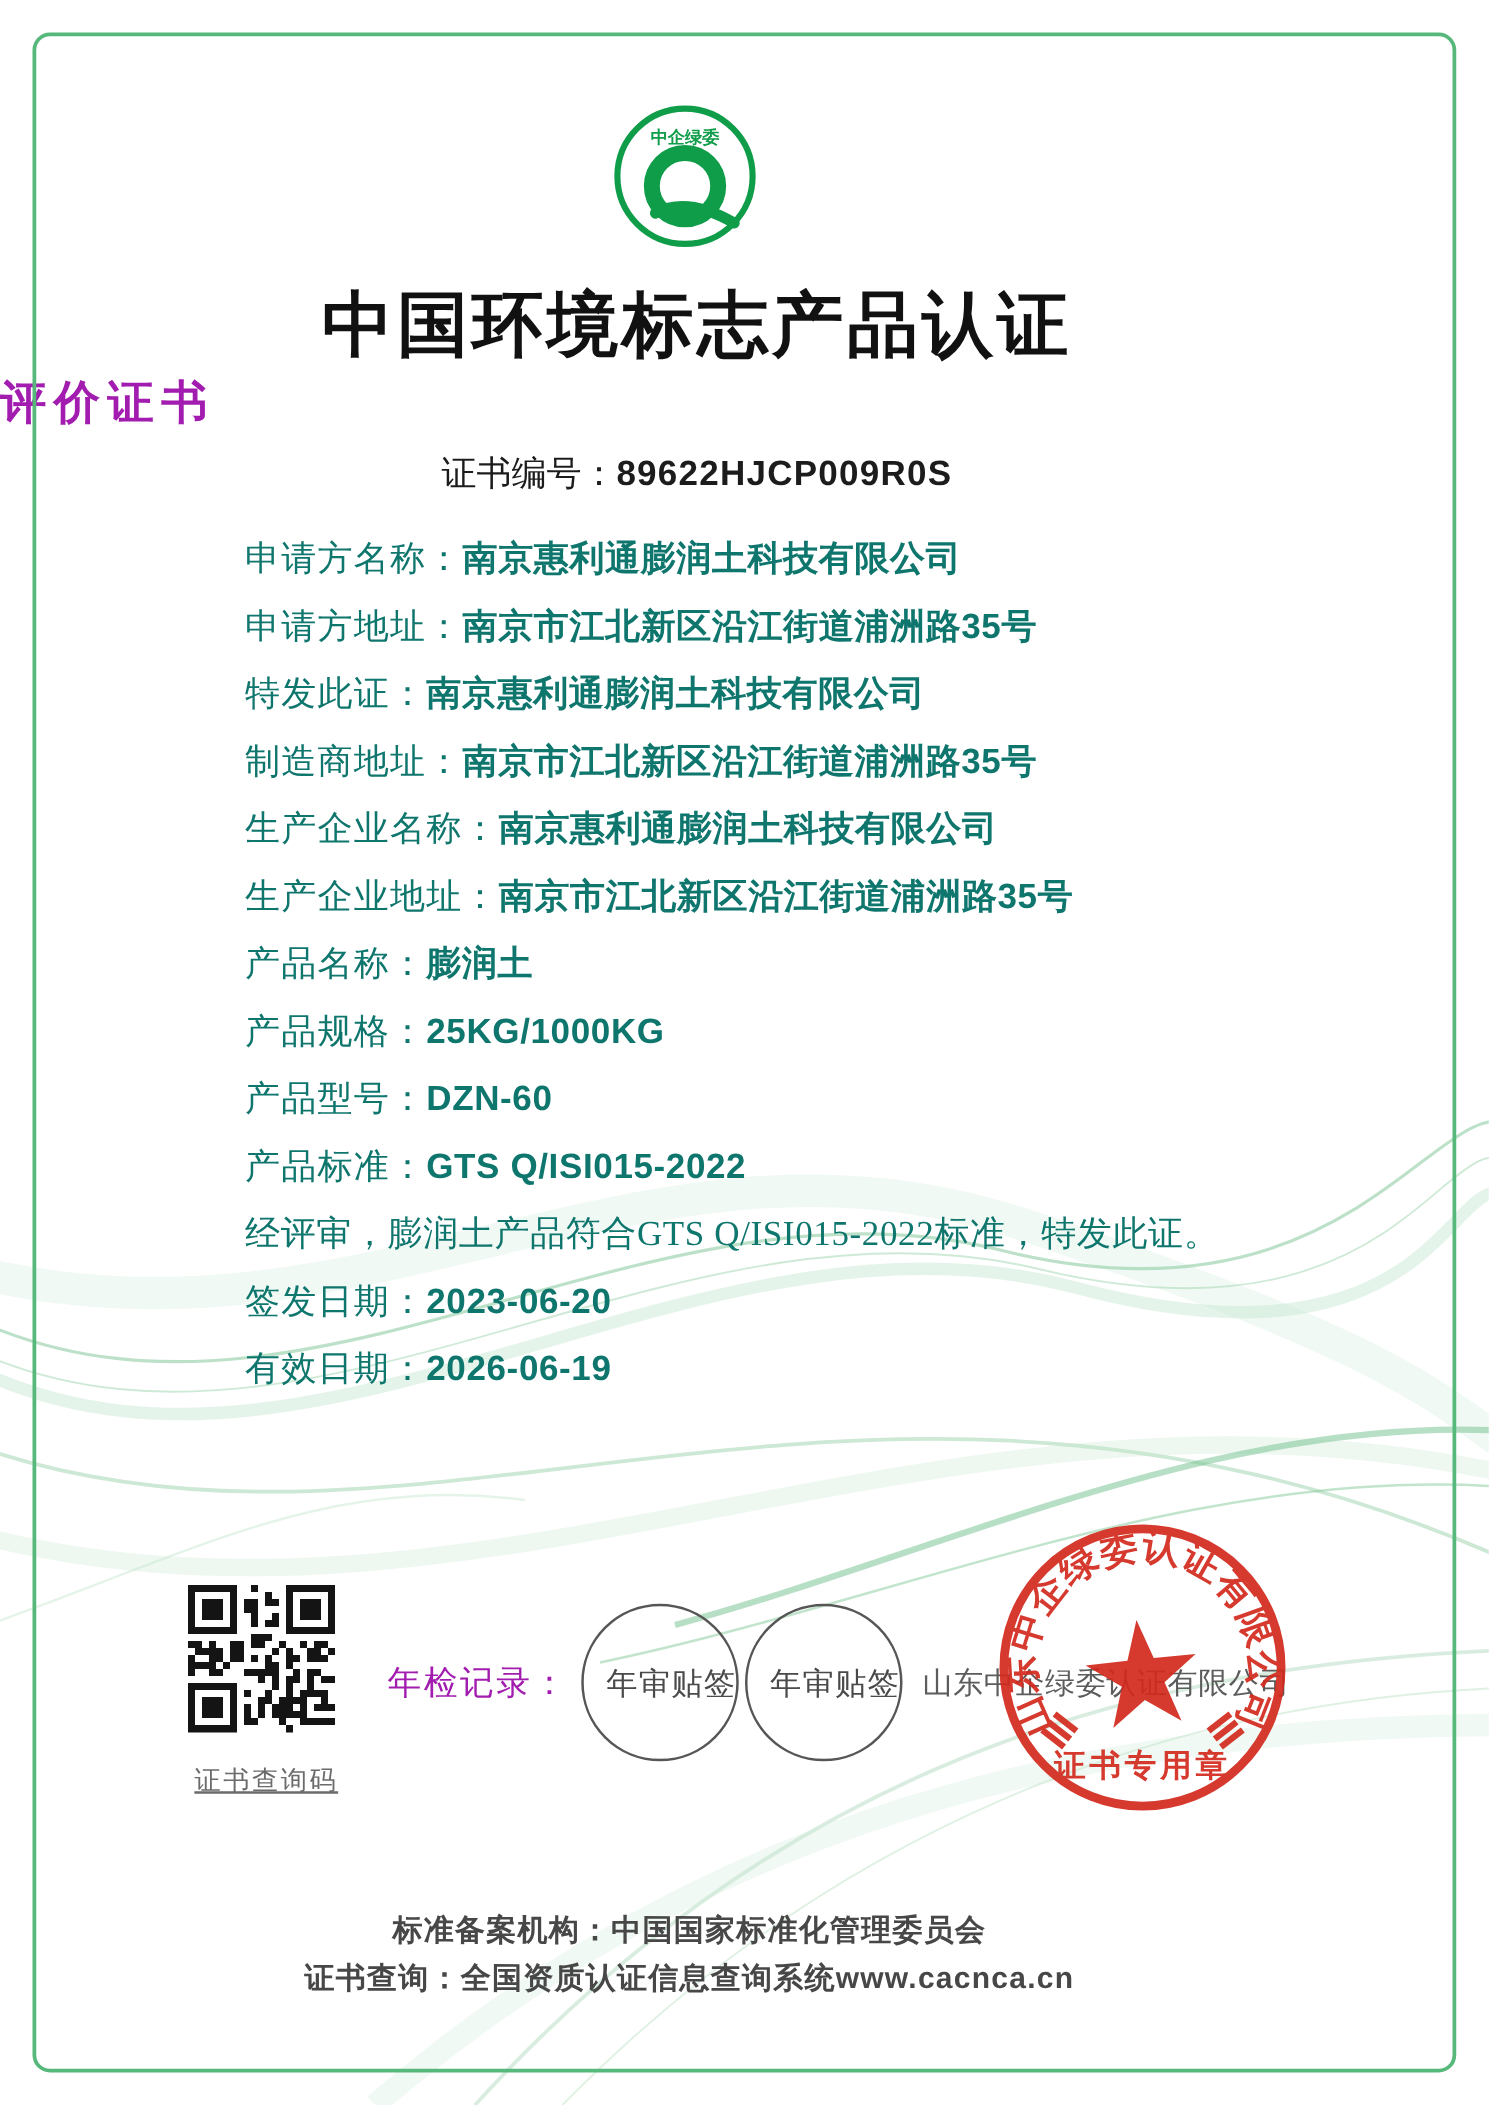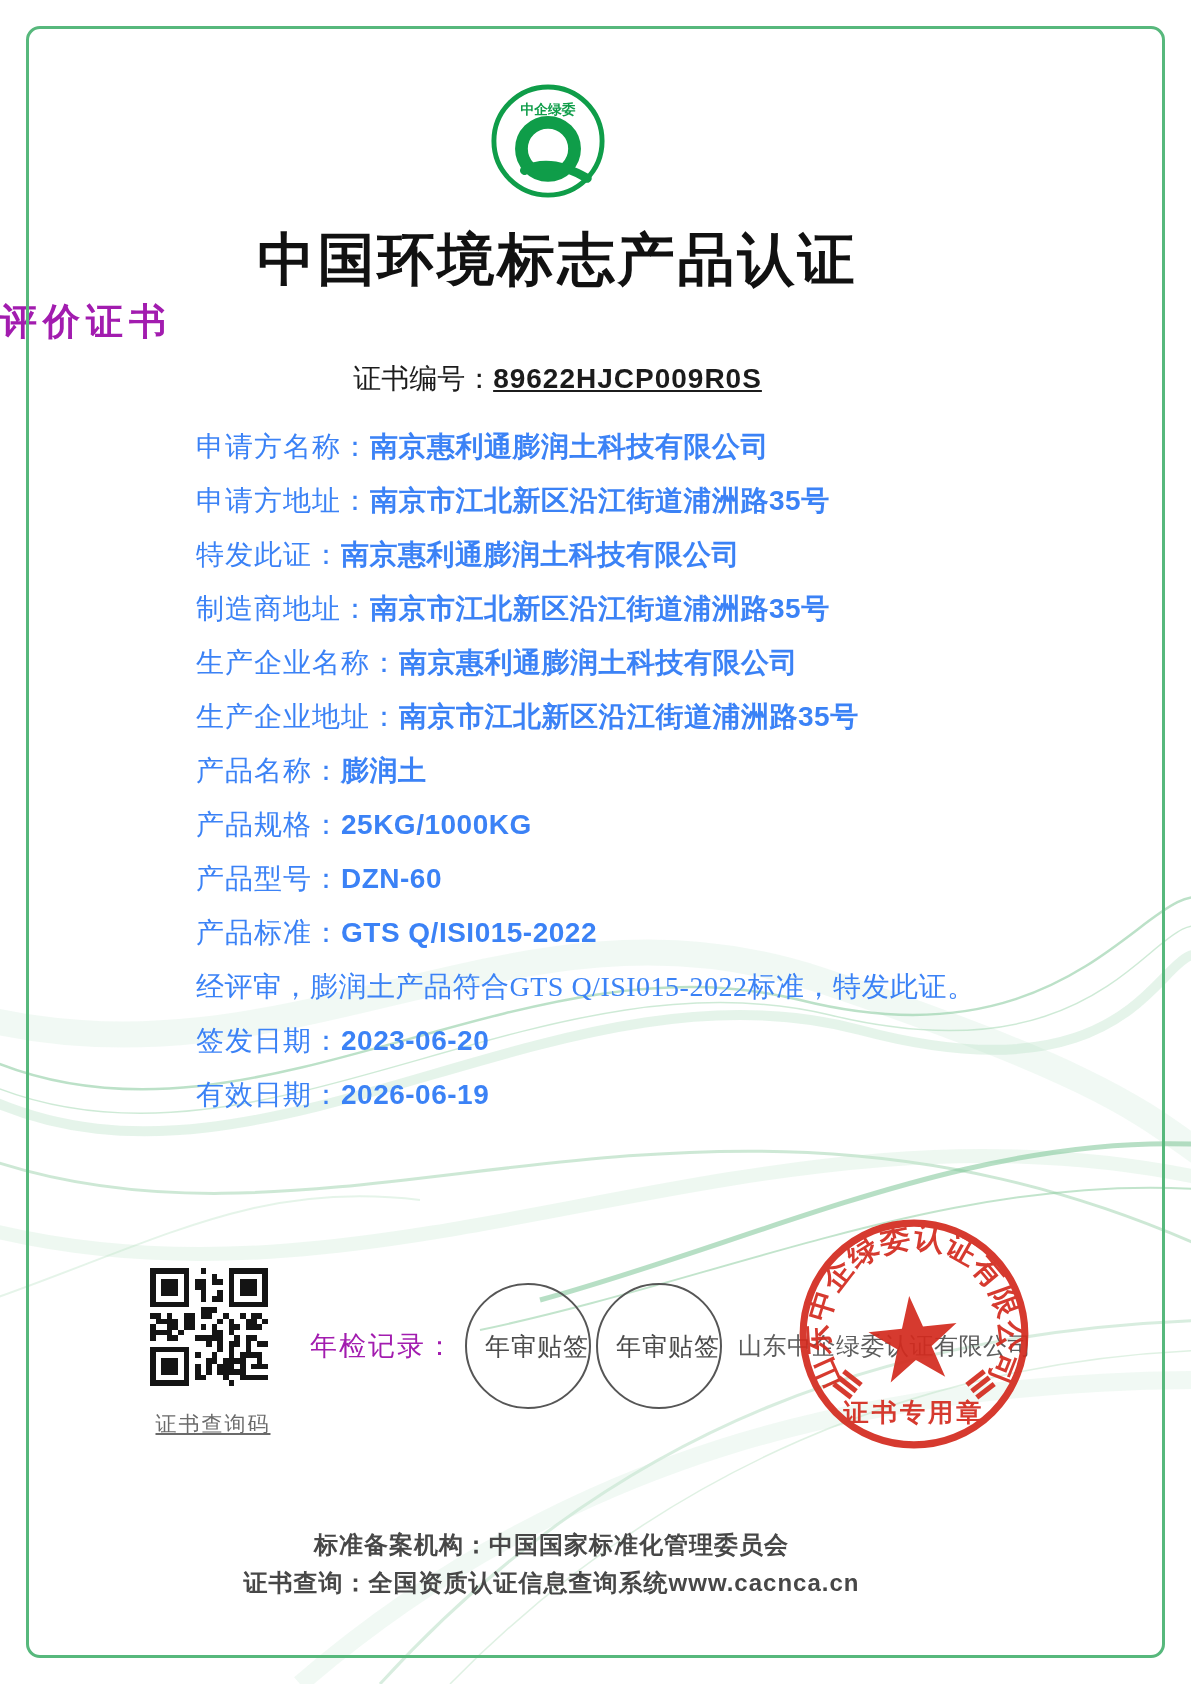--- a/index.html
+++ b/index.html
@@ -21,25 +21,25 @@
   }
   .subtitle{
     position:absolute;left:0;right:76px;top:297px;margin:0;text-align:left;
     font-family:Liberation Mono, monospace;font-size:37px;font-weight:bold;
     color:#a21caf;letter-spacing:6px;
   }
   .certno{
     position:absolute;left:0;right:76px;top:360px;text-align:center;
     font-family:"Liberation Serif","DejaVu Serif",serif;font-size:28px;color:#1c1c1c;
   }
-  .certno .val{font-family:"Liberation Sans",sans-serif;font-weight:bold;letter-spacing:1px;text-decoration:underline;}
+  .certno .val{font-family:"Liberation Sans",sans-serif;font-weight:bold;letter-spacing:1px;}
   .bodyblock{position:absolute;left:196px;top:420px;width:920px;}
   .row{
     height:54px;display:flex;align-items:center;
-    font-family:"Liberation Serif","DejaVu Serif",serif;font-size:28px;color:#3b82f6;
+    font-family:"Liberation Serif","DejaVu Serif",serif;font-size:28px;color:#0f766e;
     letter-spacing:1px;white-space:nowrap;text-align:center;
   }
   .row .val{font-family:"Liberation Sans",sans-serif;font-weight:bold;letter-spacing:0.5px;}
   .row.statement{letter-spacing:0.5px;}
   .qr{position:absolute;left:150px;top:1268px;width:118px;height:118px;}
   .qr svg{shape-rendering:crispEdges;}
   .qr-caption{
     position:absolute;left:128px;top:1410px;width:170px;text-align:center;
     font-size:21px;color:#6b6b6b;letter-spacing:2px;text-decoration:underline;
   }

